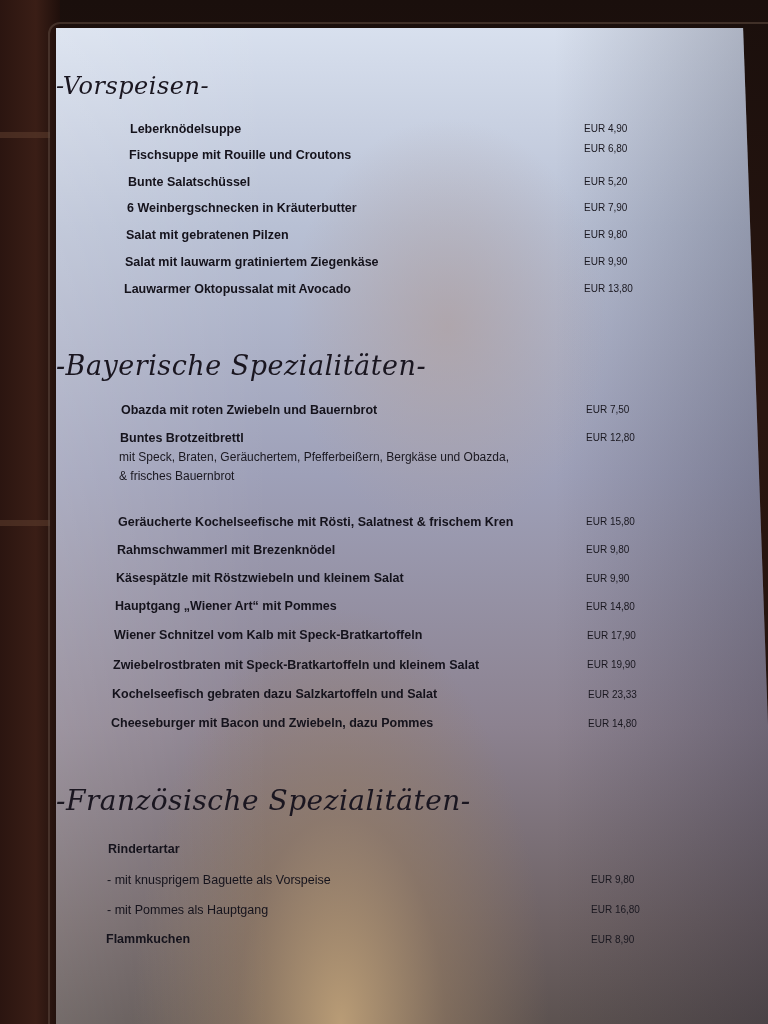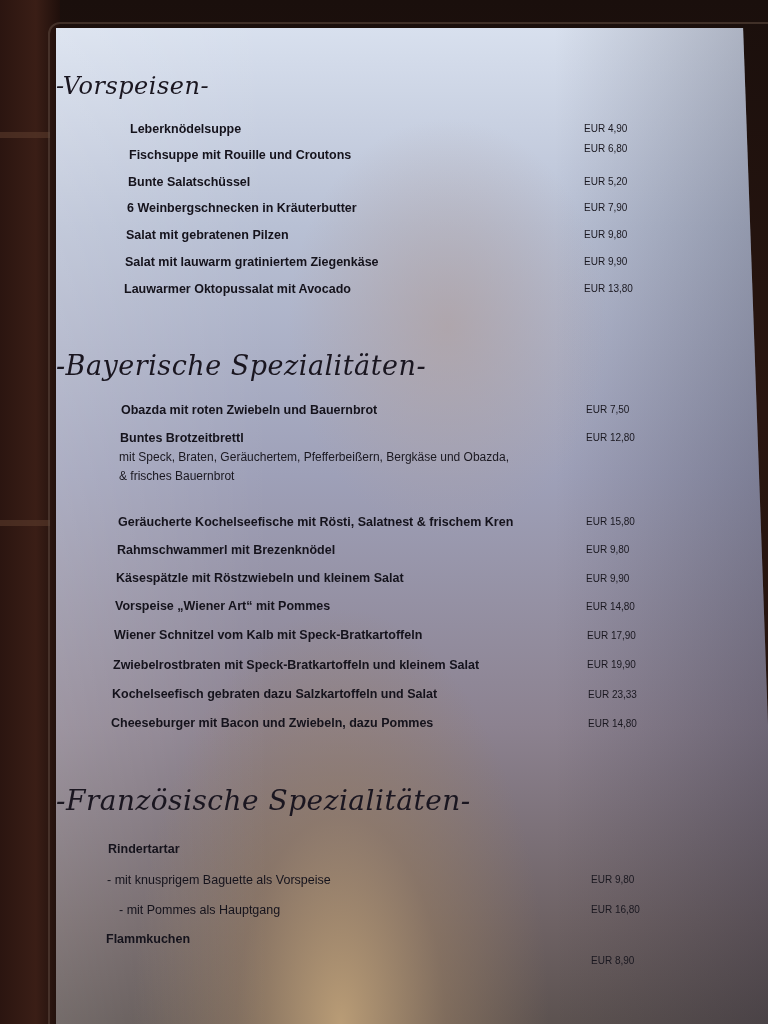--- a/index.html
+++ b/index.html
@@ -80,33 +80,33 @@
   <div class="desc" style="left:63px;top:420px">
     <div>mit Speck, Braten, Geräuchertem, Pfefferbeißern, Bergkäse und Obazda,</div>
     <div>&amp; frisches Bauernbrot</div>
   </div>
   <div class="item" style="left:62px;top:487px">Geräucherte Kochelseefische mit Rösti, Salatnest &amp; frischem Kren</div>
   <div class="price" style="left:530px;top:488px">EUR 15,80</div>
   <div class="item" style="left:61px;top:515px">Rahmschwammerl mit Brezenknödel</div>
   <div class="price" style="left:530px;top:516px">EUR 9,80</div>
   <div class="item" style="left:60px;top:543px">Käsespätzle mit Röstzwiebeln und kleinem Salat</div>
   <div class="price" style="left:530px;top:545px">EUR 9,90</div>
-  <div class="item" style="left:59px;top:571px">Vorspeise „Wiener Art“ mit Pommes</div>
+  <div class="item" style="left:59px;top:571px">Hauptgang „Wiener Art“ mit Pommes</div>
   <div class="price" style="left:530px;top:573px">EUR 14,80</div>
   <div class="item" style="left:58px;top:600px">Wiener Schnitzel vom Kalb mit Speck-Bratkartoffeln</div>
   <div class="price" style="left:531px;top:602px">EUR 17,90</div>
   <div class="item" style="left:57px;top:630px">Zwiebelrostbraten mit Speck-Bratkartoffeln und kleinem Salat</div>
   <div class="price" style="left:531px;top:631px">EUR 19,90</div>
   <div class="item" style="left:56px;top:659px">Kochelseefisch gebraten dazu Salzkartoffeln und Salat</div>
   <div class="price" style="left:532px;top:661px">EUR 23,33</div>
   <div class="item" style="left:55px;top:688px">Cheeseburger mit Bacon und Zwiebeln, dazu Pommes</div>
   <div class="price" style="left:532px;top:690px">EUR 14,80</div>
 
   <div class="section-title" style="top:756px;font-size:28px;">-Französische Spezialitäten-</div>
 
   <div class="item" style="left:52px;top:814px">Rindertartar</div>
   <div class="item light" style="left:51px;top:845px">- mit knusprigem Baguette als Vorspeise</div>
   <div class="price" style="left:535px;top:846px">EUR 9,80</div>
-  <div class="item light" style="left:63px;top:875px">- mit Pommes als Hauptgang</div>
+  <div class="item light" style="left:51px;top:875px">- mit Pommes als Hauptgang</div>
   <div class="price" style="left:535px;top:876px">EUR 16,80</div>
   <div class="item" style="left:50px;top:904px">Flammkuchen</div>
-  <div class="price" style="left:535px;top:927px">EUR 8,90</div>
+  <div class="price" style="left:535px;top:906px">EUR 8,90</div>
 </div>
 
 </body></html>

